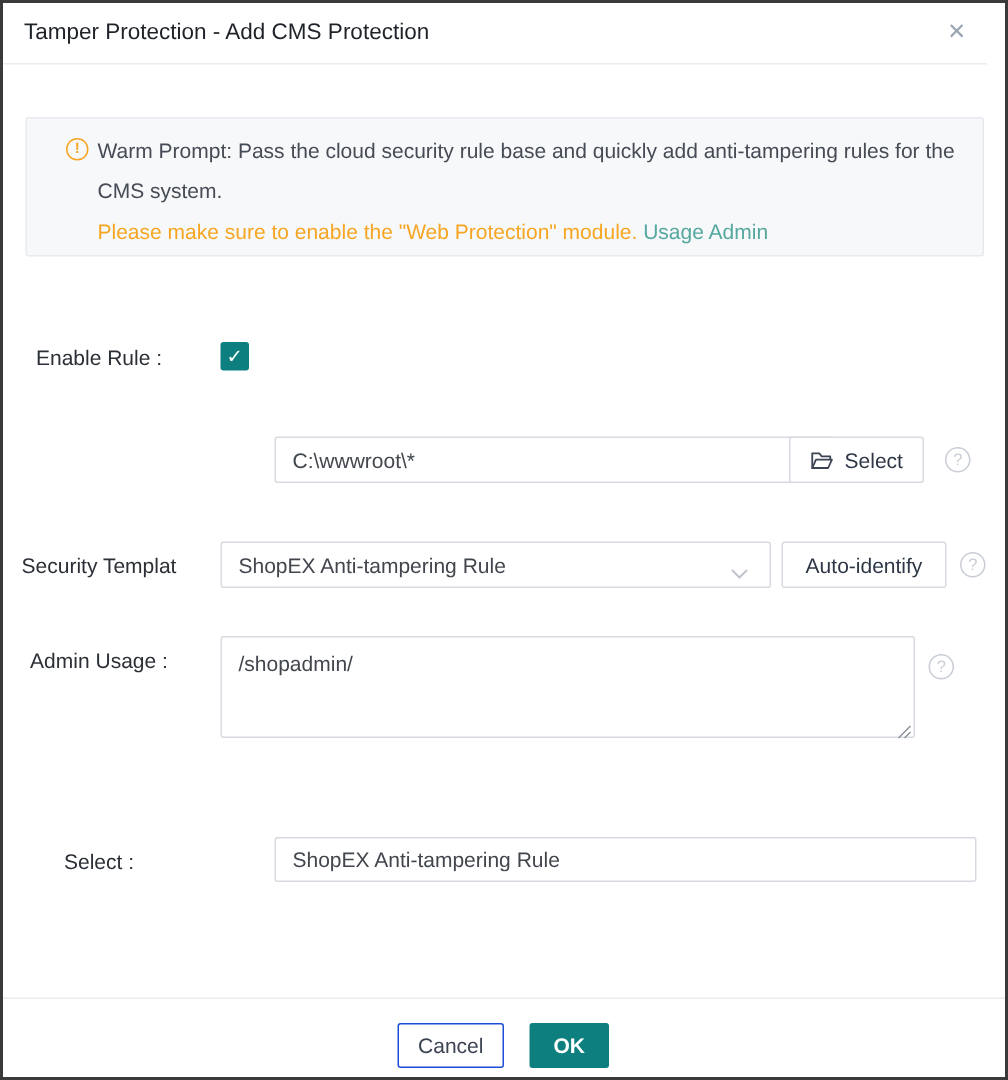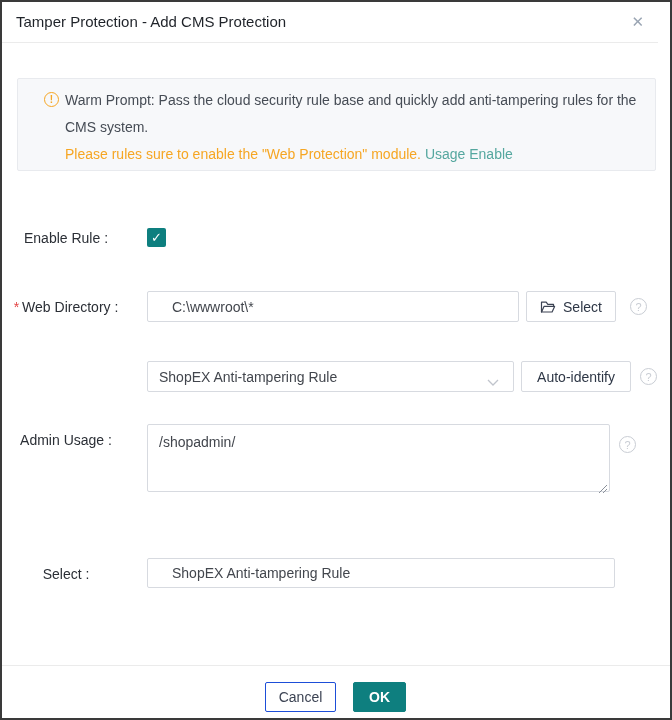--- a/index.html
+++ b/index.html
@@ -32,21 +32,21 @@
   .checkbox {
     position:absolute; left:145px; top:226px; width:19px; height:19px; border-radius:2px;
     background:#0e7f7f; color:#fff; font-size:13px; font-weight:bold;
     display:flex; align-items:center; justify-content:center; cursor:pointer;
   }
   input.text, .select-box, textarea.area {
     border:1px solid #d7dae0; border-radius:2px; background:#fff;
     font-family:"Liberation Sans","DejaVu Sans",sans-serif;
     font-size:14px; color:#42464d; outline:none;
   }
-  input.text { position:absolute; padding:0 24px; height:31px; }
+  input.text { position:absolute; padding:0 11px; height:31px;margin-left:36px; }
   #webdir-input { left:145px; top:289px; width:372px; }
   #remark-input { left:145px; top:556px; width:468px; height:30px; }
   .select-box {
     position:absolute; left:145px; top:359px; width:367px; height:31px;
     display:flex; align-items:center; padding:0 11px; cursor:pointer;
   }
   .select-box .chev { position:absolute; right:14px; top:12px; }
   .ta-wrap { position:absolute; left:145px; top:422px; width:463px; height:68px; }
   textarea.area { width:100%; height:100%; resize:none; padding:8px 11px; line-height:18px; }
   .resize-handle { position:absolute; right:2px; bottom:2px; width:10px; height:10px; cursor:nwse-resize; }
@@ -85,45 +85,43 @@
 
   <div class="titlebar">
     <div class="title">Tamper Protection - Add CMS Protection</div>
     <div class="close">✕</div>
   </div>
 
   <div class="warm-box">
     <span class="warn-icon">!</span>
     <div class="warm-text">
       <span>Warm Prompt: Pass the cloud security rule base and quickly add anti-tampering rules for the CMS system.</span><br>
-      <span class="warm-orange">Please rules sure to enable the "Web Protection" module.</span>
-      <a class="warm-link">Usage Enable</a>
+      <span class="warm-orange">Please make sure to enable the "Web Protection" module.</span>
+      <a class="warm-link">Usage Admin</a>
     </div>
   </div>
 
   <div class="flabel" style="top:228px;">Enable Rule :</div>
   <div class="checkbox">
     <span>✓</span>
   </div>
 
-  <div class="flabel" style="top:297px;">
-    <span class="req">*</span><span>Web Directory :</span>
-  </div>
   <input class="text" id="webdir-input" type="text" value="C:\wwwroot\*" style="">
   <div class="btn" id="select-btn">
     <span style="display:inline-flex;">
       <svg width="16" height="14" viewBox="0 0 16 14" fill="none" stroke="#3c4353" stroke-width="1.2" stroke-linejoin="round" stroke-linecap="round">
         <path d="M1.5 12 V2.2 h4.7 l1.6 2.1 h5.7 v1.8"></path>
         <path d="M1.5 12 l2.5-5.6 h10.6 L12.1 12 z"></path>
       </svg>
     </span>
     <span>Select</span>
   </div>
   <div class="help" id="help-webdir">?</div>
 
+  <div class="flabel" style="top:367px;">Security Templat</div>
   <div class="select-box">
     <span>ShopEX Anti-tampering Rule</span>
     <span class="chev">
       <svg width="12" height="8" viewBox="0 0 12 8" fill="none">
           <polyline points="1,1 6,6 11,1" stroke="#c0c4cc" stroke-width="1.3"></polyline>
         </svg>
     </span>
   </div>
   <div class="btn" id="auto-btn">
     <span>Auto-identify</span>

